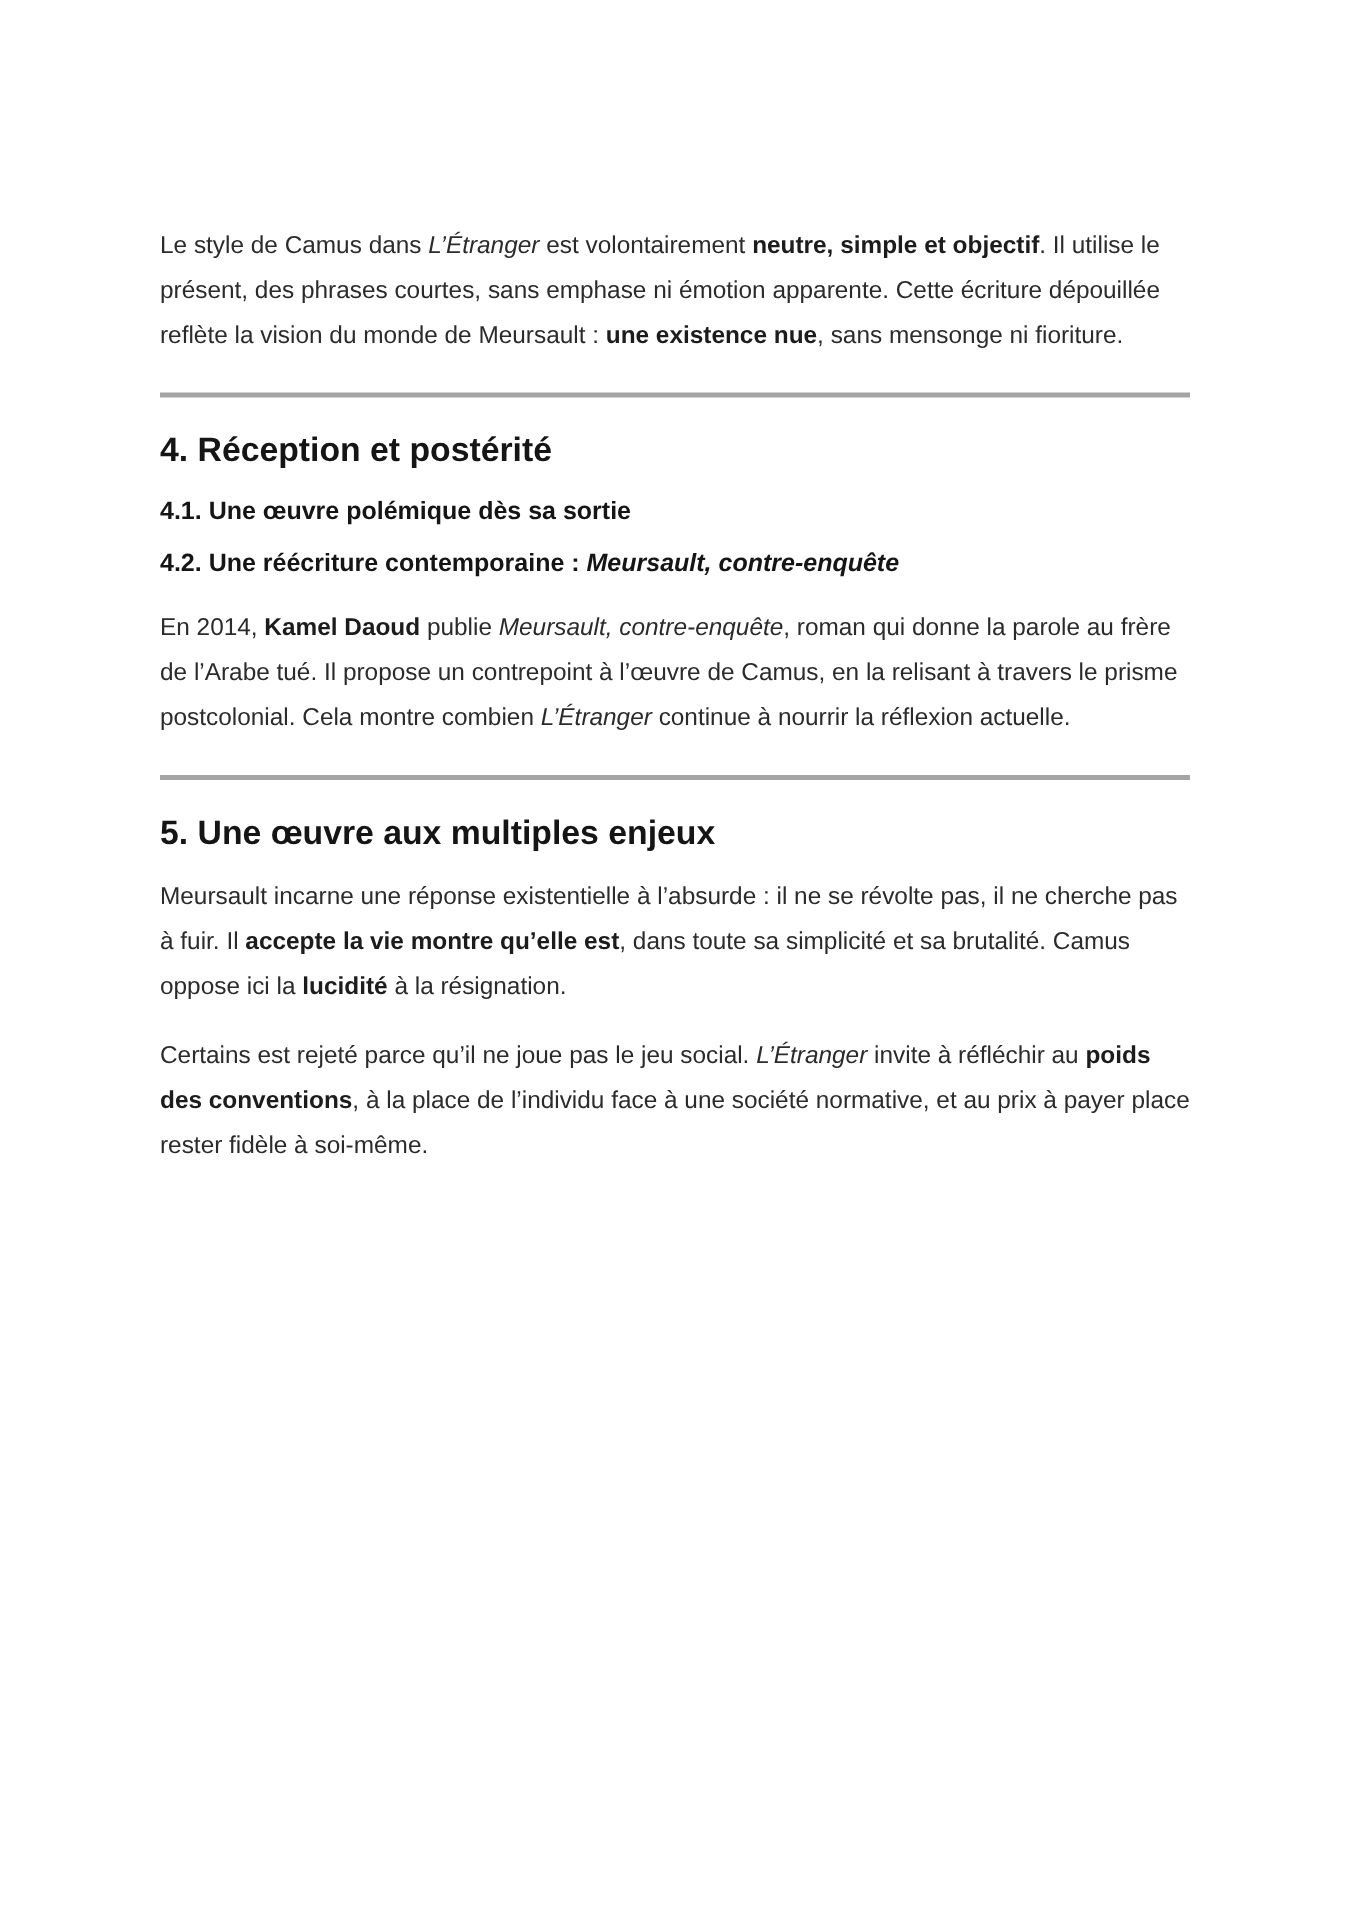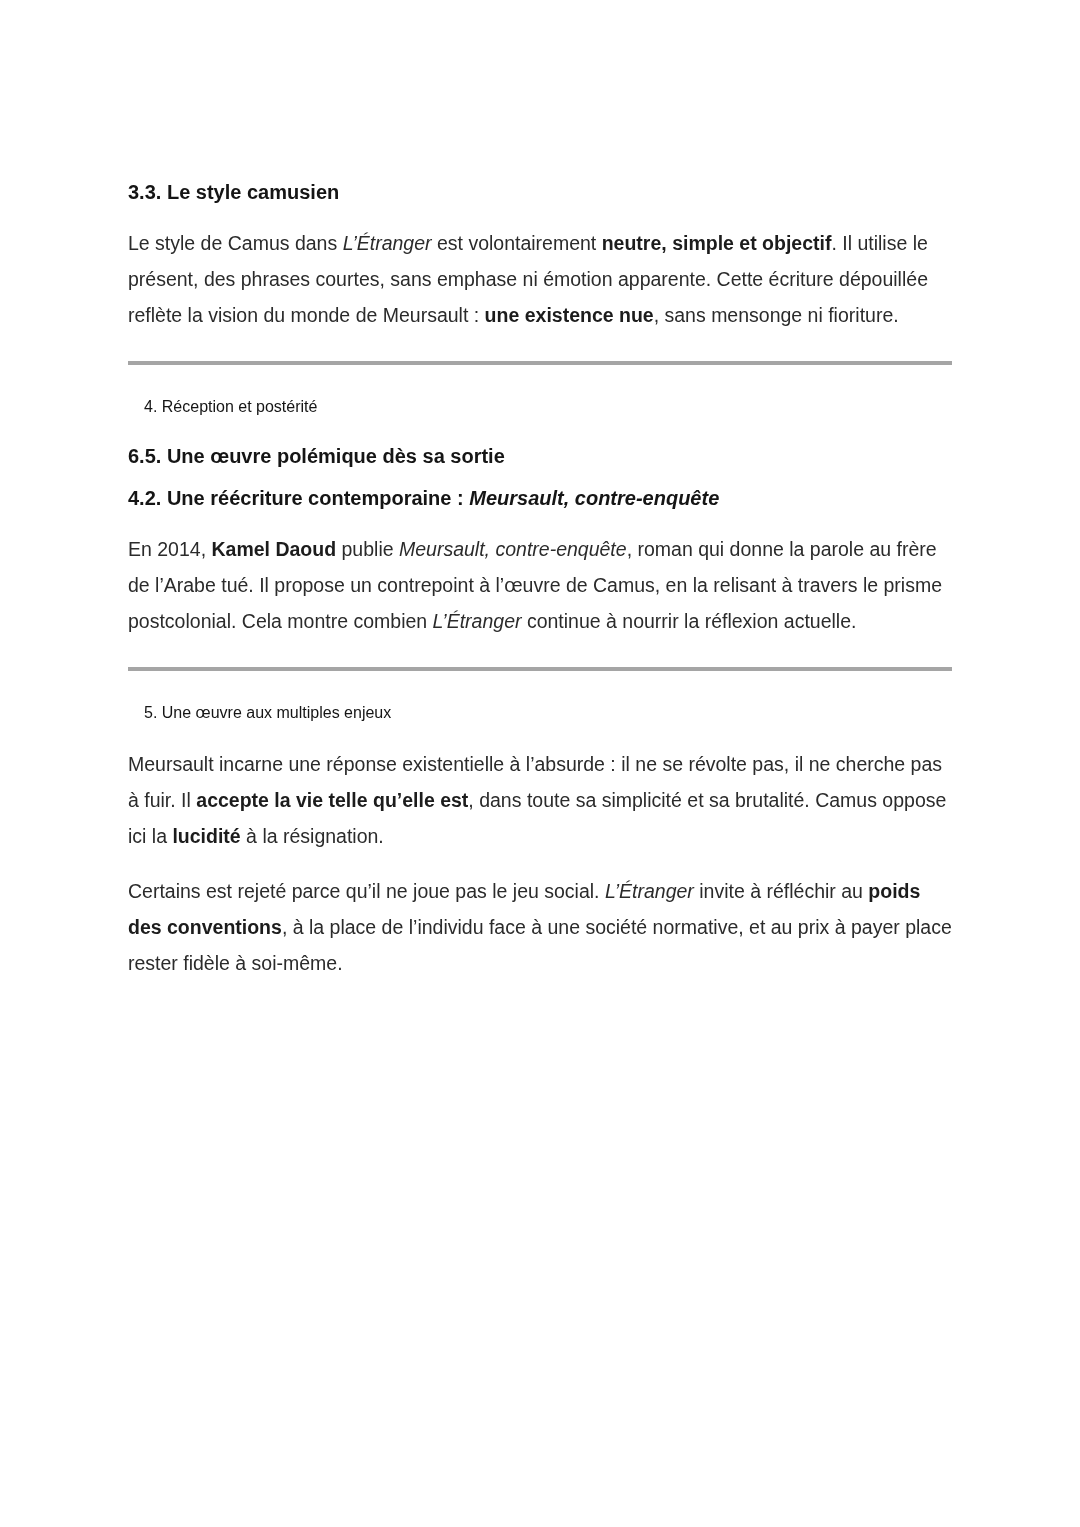--- a/index.html
+++ b/index.html
@@ -19,25 +19,25 @@
     height: 1527px;
     background: var(--page-bg);
     overflow: hidden;
   }
   .content {
     padding: 178px 128px 0 128px; 
   }
   .content > :first-child { margin-top: 0; }
 
   h2.section-heading {
-    font-size: 16px;
+    font-size: 27px;
     line-height: 28px;
-    font-weight: 400;
+    font-weight: 700;
     color: var(--heading-color);
-    margin: 28px 0 0 16px;
+    margin: 28px 0 0 0;
   }
   h3.sub-heading {
     font-size: 20px;
     line-height: 28px;
     font-weight: 700;
     color: var(--heading-color);
     margin: 14px 0 0 0; 
   }
   h2.section-heading + h3.sub-heading { margin-top: 21px; } 
 
@@ -56,39 +56,38 @@
     background: var(--divider-color);
     margin: 28px 0 0 0;
   }
 </style>
 </head>
 <body>
 
 <div class="page">
   <div class="content">
 
-    <h3 class="sub-heading">3.3. Le style camusien</h3>
 
     <p class="body-paragraph"><span>Le style de Camus dans </span><span class="i">L’Étranger</span><span> est volontairement </span><span class="b">neutre, simple et objectif</span><span>. Il utilise le présent, des phrases courtes, sans emphase ni émotion apparente. Cette écriture dépouillée reflète la vision du monde de Meursault : </span><span class="b">une existence nue</span><span>, sans mensonge ni fioriture.</span></p>
 
     <hr class="divider">
 
     <h2 class="section-heading">4. Réception et postérité</h2>
 
-    <h3 class="sub-heading">6.5. Une œuvre polémique dès sa sortie</h3>
+    <h3 class="sub-heading">4.1. Une œuvre polémique dès sa sortie</h3>
 
 
     <h3 class="sub-heading"><span>4.2. Une réécriture contemporaine : </span><span class="i">Meursault, contre-enquête</span></h3>
 
     <p class="body-paragraph"><span>En 2014, </span><span class="b">Kamel Daoud</span><span> publie </span><span class="i">Meursault, contre-enquête</span><span>, roman qui donne la parole au frère de l’Arabe tué. Il propose un contrepoint à l’œuvre de Camus, en la relisant à travers le prisme postcolonial. Cela montre combien </span><span class="i">L’Étranger</span><span> continue à nourrir la réflexion actuelle.</span></p>
 
     <hr class="divider">
 
     <h2 class="section-heading">5. Une œuvre aux multiples enjeux</h2>
 
 
-    <p class="body-paragraph"><span>Meursault incarne une réponse existentielle à l’absurde : il ne se révolte pas, il ne cherche pas à fuir. Il </span><span class="b">accepte la vie telle qu’elle est</span><span>, dans toute sa simplicité et sa brutalité. Camus oppose ici la </span><span class="b">lucidité</span><span> à la résignation.</span></p>
+    <p class="body-paragraph"><span>Meursault incarne une réponse existentielle à l’absurde : il ne se révolte pas, il ne cherche pas à fuir. Il </span><span class="b">accepte la vie montre qu’elle est</span><span>, dans toute sa simplicité et sa brutalité. Camus oppose ici la </span><span class="b">lucidité</span><span> à la résignation.</span></p>
 
 
     <p class="body-paragraph"><span>Certains est rejeté parce qu’il ne joue pas le jeu social. </span><span class="i">L’Étranger</span><span> invite à réfléchir au </span><span class="b">poids des conventions</span><span>, à la place de l’individu face à une société normative, et au prix à payer place rester fidèle à soi-même.</span></p>
 
   </div>
 </div>
 
 </body></html>

